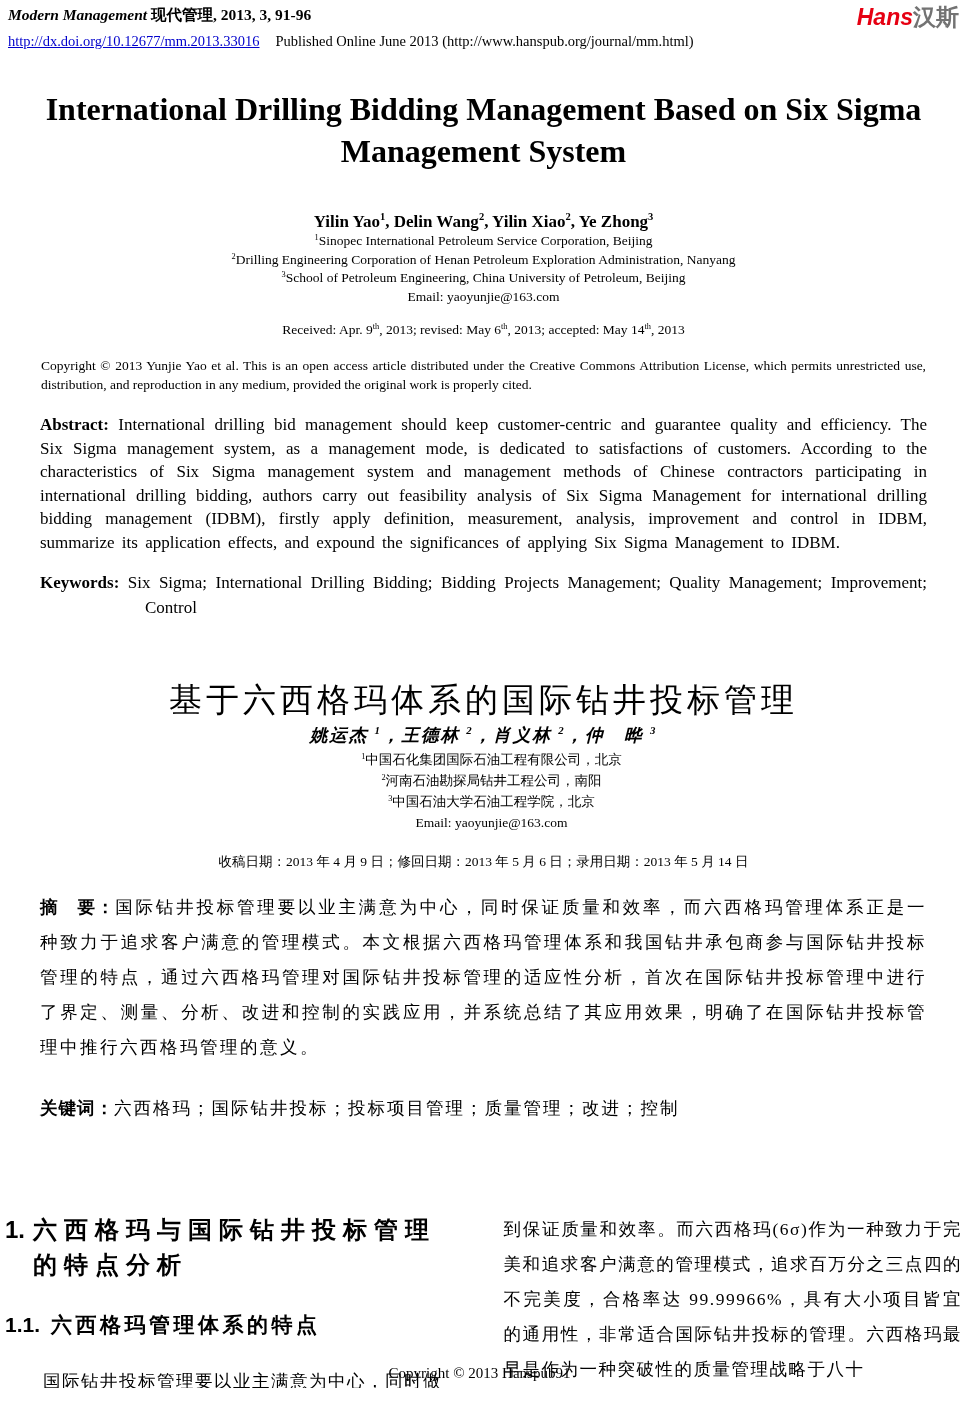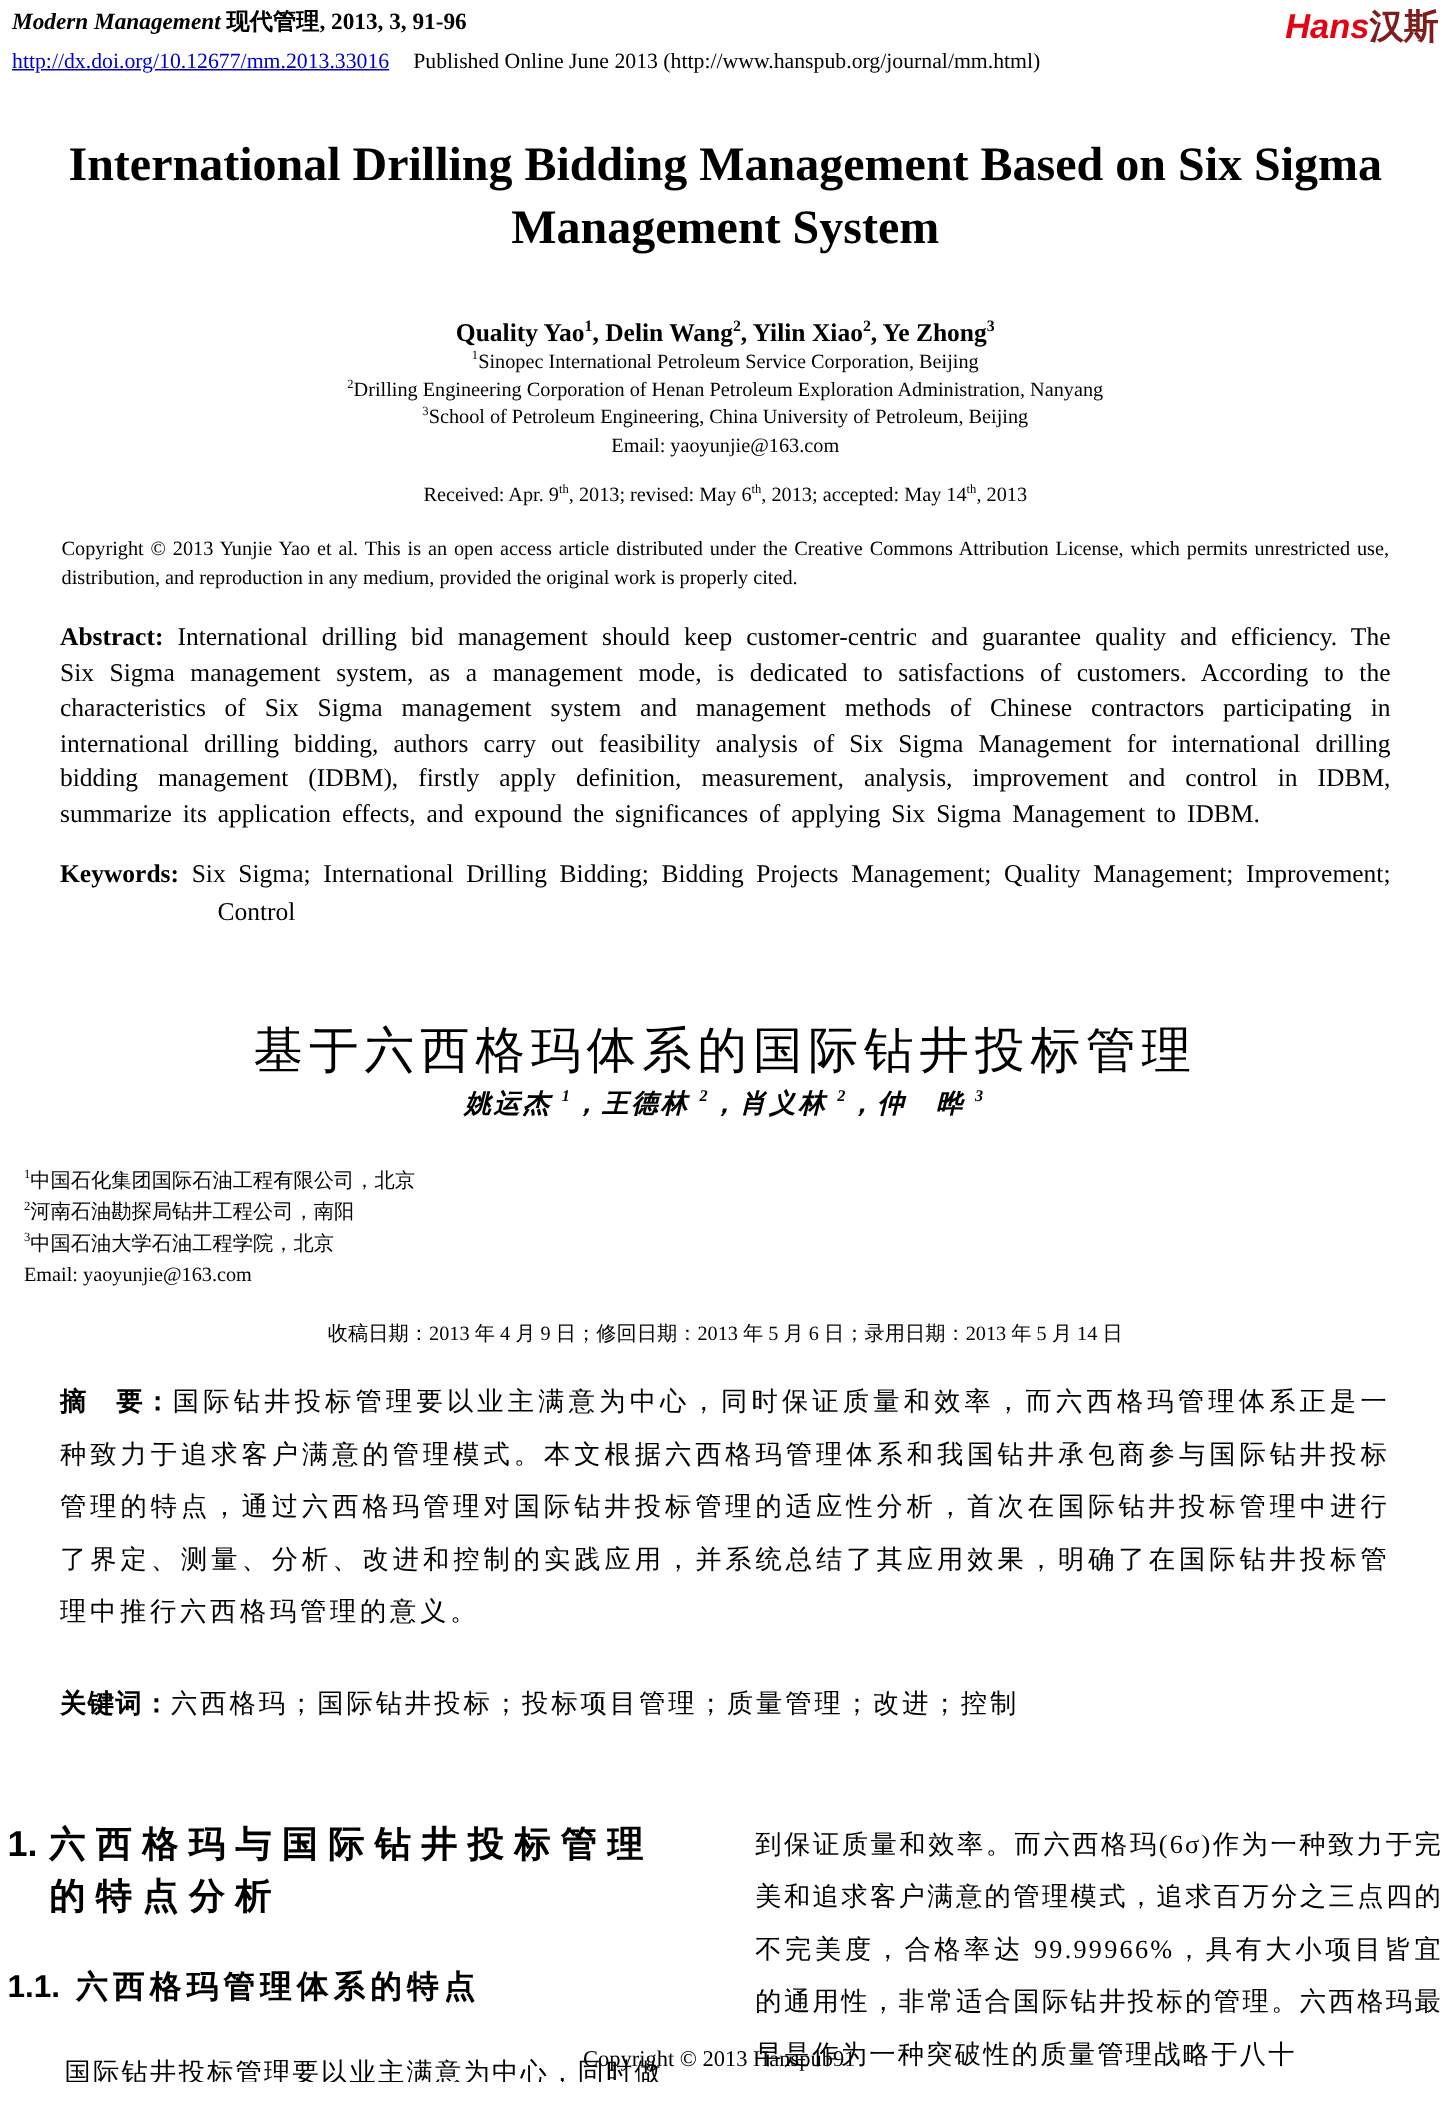--- a/index.html
+++ b/index.html
@@ -5,41 +5,41 @@
   html,body{margin:0;padding:0;background:#ffffff;}
   .page{position:relative;width:967px;height:1388px;background:#fff;color:#000;
         font-family:"Liberation Serif",serif;overflow:hidden;box-sizing:border-box;}
   
   .header{position:absolute;top:5px;left:8px;right:8px;}
   .header-top{display:flex;justify-content:space-between;align-items:flex-start;}
   .journal-line{font-size:15.5px;font-weight:bold;line-height:20px;}
   .journal-name{font-style:italic;}
   .logo{font-family:"Liberation Sans",sans-serif;font-size:23px;font-weight:bold;line-height:24px;white-space:nowrap;}
   .logo-hans{color:#e60012;font-style:italic;}
-  .logo-cjk{color:#7f1d1d;}
+  .logo-cjk{color:#737373;}
   .doi-line{font-size:14.5px;margin-top:4px;}
   .doi-link{color:#0000cc;text-decoration:underline;cursor:pointer;}
   .published{margin-left:16px;}
   
   .title-en{margin:88px auto 0;max-width:900px;text-align:center;
             font-size:32px;font-weight:bold;line-height:42px;}
   .authors-en{margin-top:40px;text-align:center;font-size:17px;font-weight:bold;}
   sup{font-size:62%;line-height:0;vertical-align:super;}
   .affil-block{text-align:center;font-size:13.5px;line-height:18.5px;}
   .received-line{margin-top:16px;text-align:center;font-size:13.5px;}
   .copyright-note{margin:18px 41px 0;font-size:13.5px;line-height:19px;text-align:justify;}
   .abstract{margin:19px 40px 0;font-size:17px;line-height:23.5px;text-align:justify;word-spacing:3px;}
   .abstract b,.kw b{font-weight:bold;}
   .kw{margin:16px 40px 0;font-size:17px;line-height:25px;padding-left:105px;text-indent:-105px;text-align:justify;}
   
   .title-zh{margin-top:58px;text-align:center;font-family:"Liberation Sans",sans-serif;
             font-size:33px;font-weight:normal;letter-spacing:4px;}
   .authors-zh{text-align:center;font-size:17.5px;font-weight:bold;
               font-style:italic;letter-spacing:2px;}
-  .affil-zh{margin-top:29px;text-align:left;font-size:13.5px;line-height:21px;padding-left:16px;}
+  .affil-zh{margin-top:2px;text-align:center;font-size:13.5px;line-height:21px;padding-left:16px;}
   .dates-zh{margin-top:20px;text-align:center;font-size:13.5px;font-family:Liberation Serif, serif;}
   .abstract-zh{margin:19px 40px 0;font-size:17.5px;line-height:35px;letter-spacing:2.5px;text-align:justify;}
   .kw-zh{margin:26px 40px 0;font-size:17.5px;line-height:35px;letter-spacing:2px;}
   .label-zh{font-weight:bold;font-family:"Liberation Sans",sans-serif;letter-spacing:1px;}
   
   .columns{position:absolute;top:1212px;left:5px;right:5px;display:flex;gap:40px;}
   .col{flex:1;min-width:0;}
   .sec-h1{position:relative;margin:0;padding-left:28px;font-family:"Liberation Sans",sans-serif;
           font-size:24px;font-weight:bold;line-height:35px;letter-spacing:7px;}
   .sec-h1 .num{position:absolute;left:0;top:0;letter-spacing:0;}
@@ -69,21 +69,21 @@
       </div>
     </div>
     <div class="doi-line">
       <a class="doi-link">http://dx.doi.org/10.12677/mm.2013.33016</a><span class="published">Published Online June 2013 (http://www.hanspub.org/journal/mm.html)</span>
     </div>
   </div>
 
   <div class="title-en">International Drilling Bidding Management Based on Six Sigma Management System</div>
 
   <div class="authors-en">
-    <span>Quality Yao</span><sup>1</sup><span>, Delin Wang</span><sup>2</sup><span>, Yilin Xiao</span><sup>2</sup><span>, Ye Zhong</span><sup>3</sup>
+    <span>Yilin Yao</span><sup>1</sup><span>, Delin Wang</span><sup>2</sup><span>, Yilin Xiao</span><sup>2</sup><span>, Ye Zhong</span><sup>3</sup>
   </div>
 
   <div class="affil-block">
     <div><sup>1</sup><span>Sinopec International Petroleum Service Corporation, Beijing</span></div>
     <div><sup>2</sup><span>Drilling Engineering Corporation of Henan Petroleum Exploration Administration, Nanyang</span></div>
     <div><sup>3</sup><span>School of Petroleum Engineering, China University of Petroleum, Beijing</span></div>
     <div>Email: yaoyunjie@163.com</div>
   </div>
 
   <div class="received-line">

